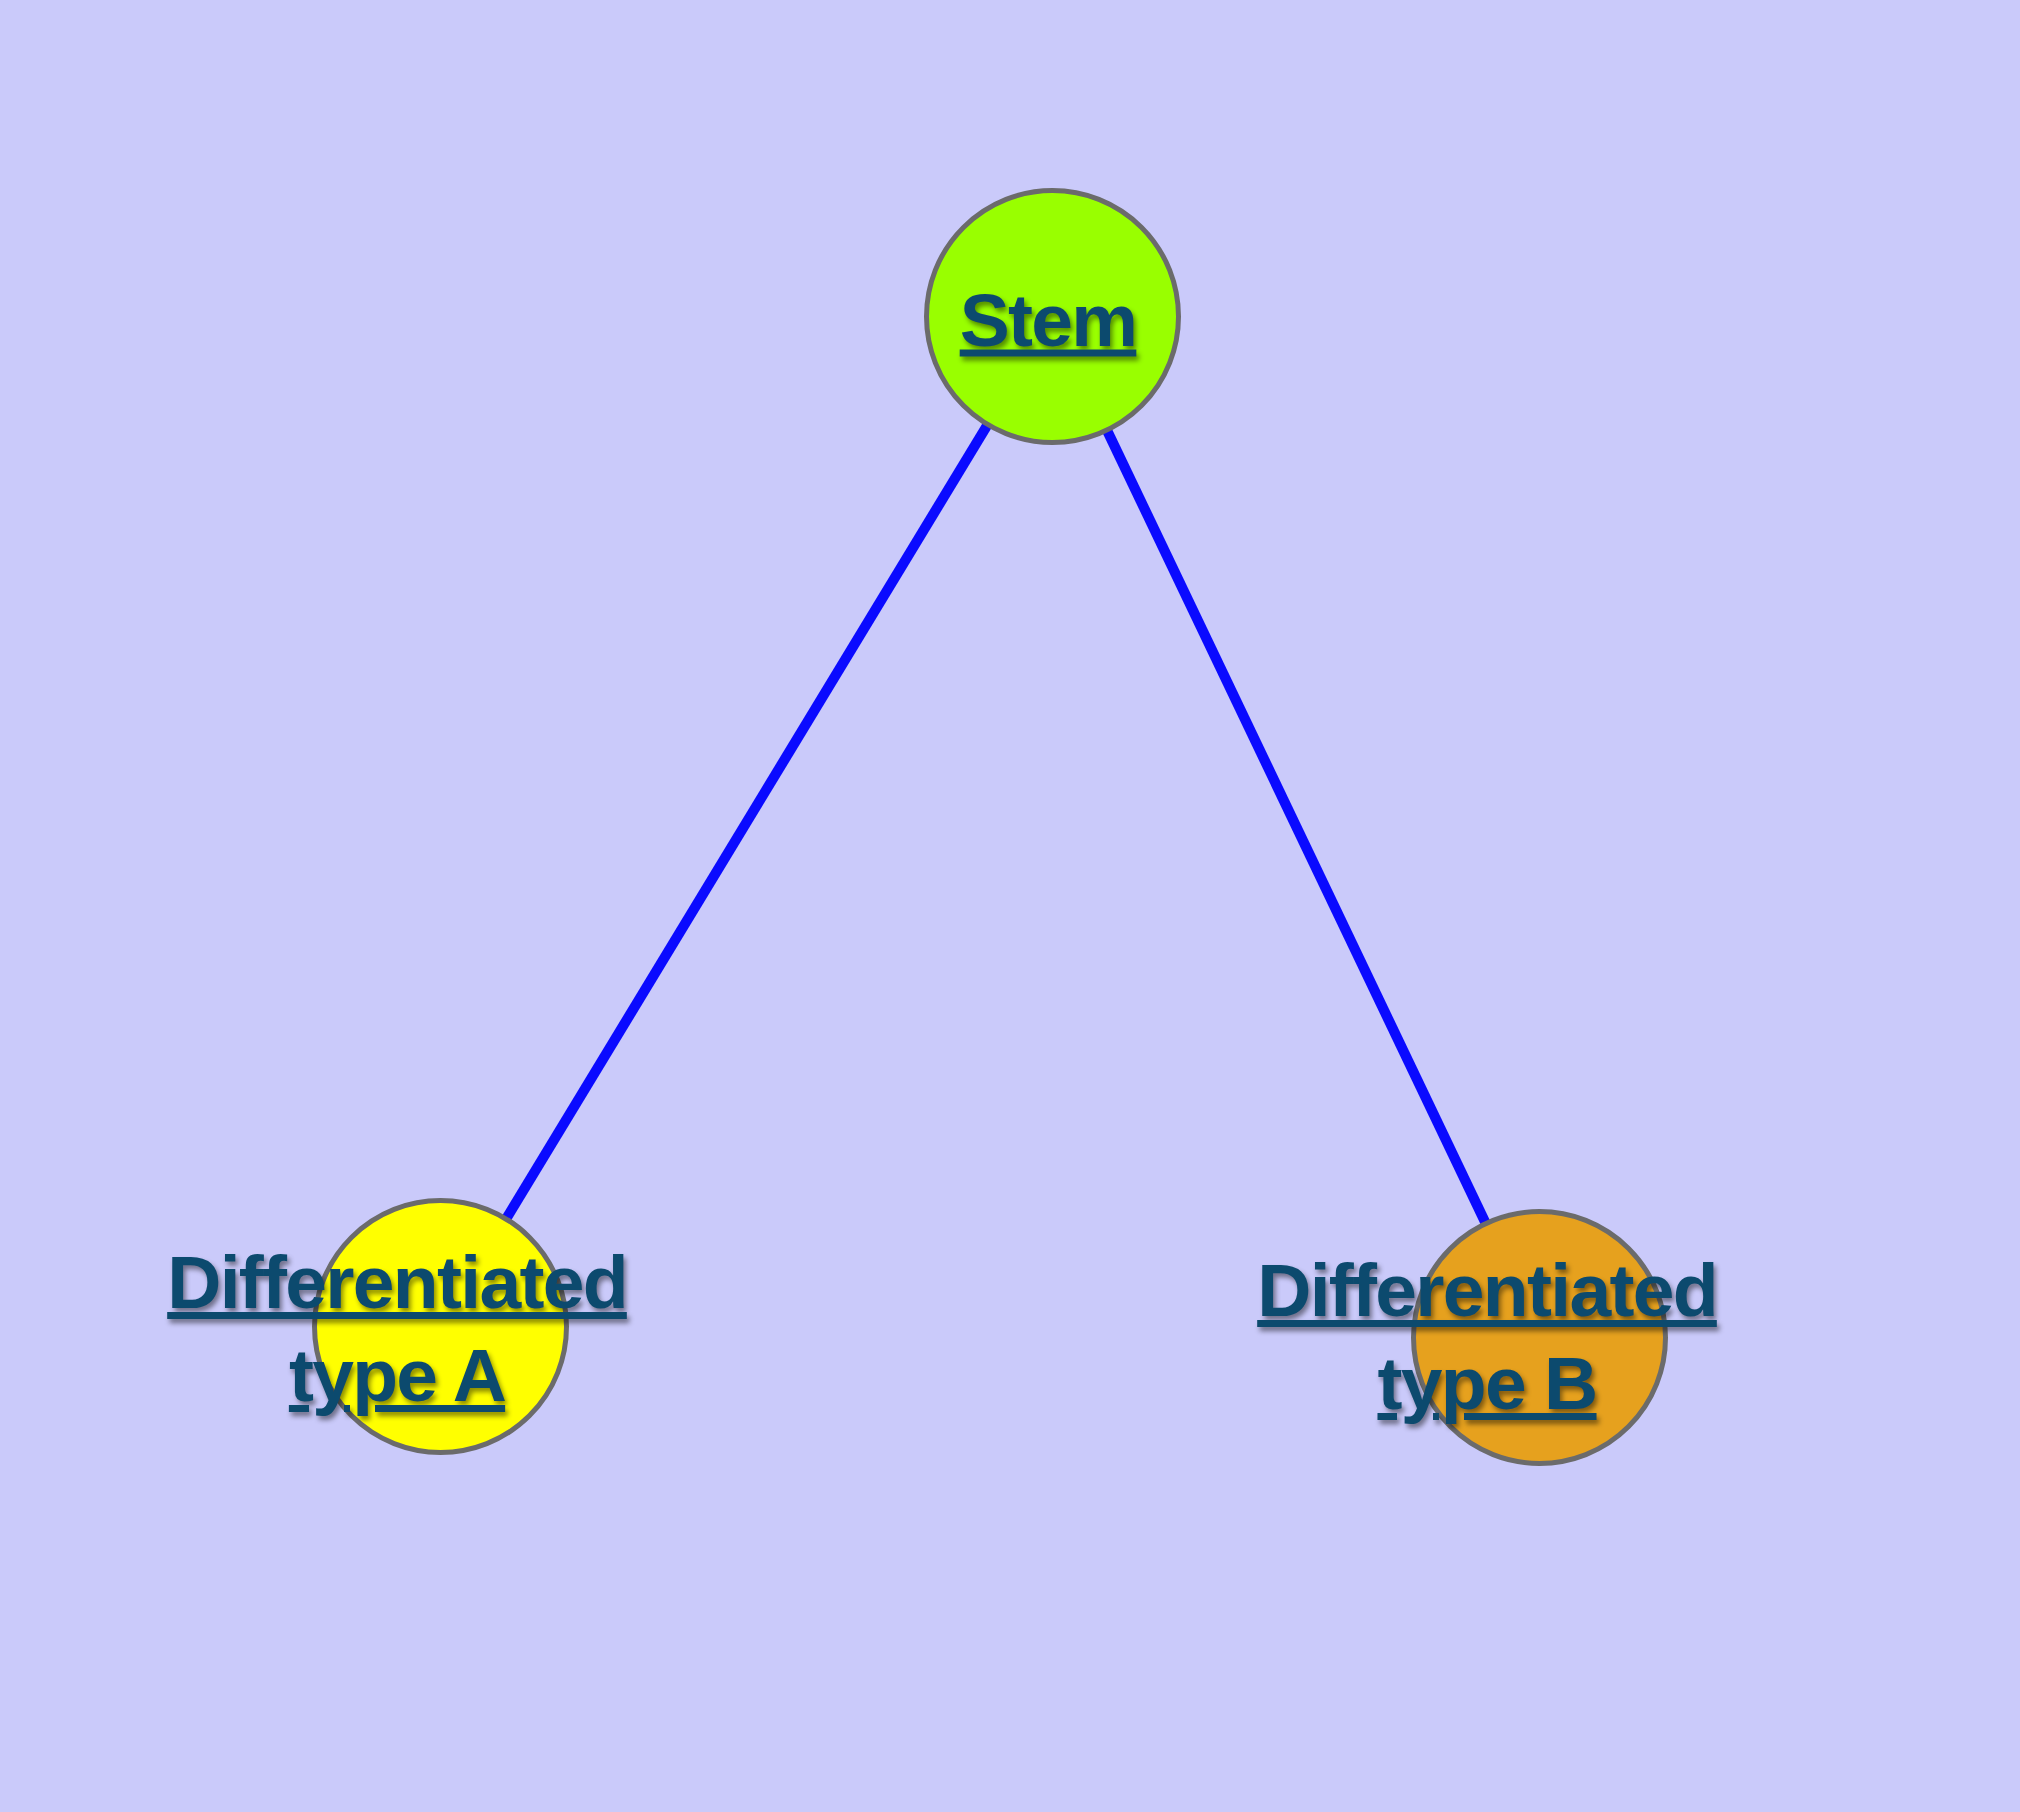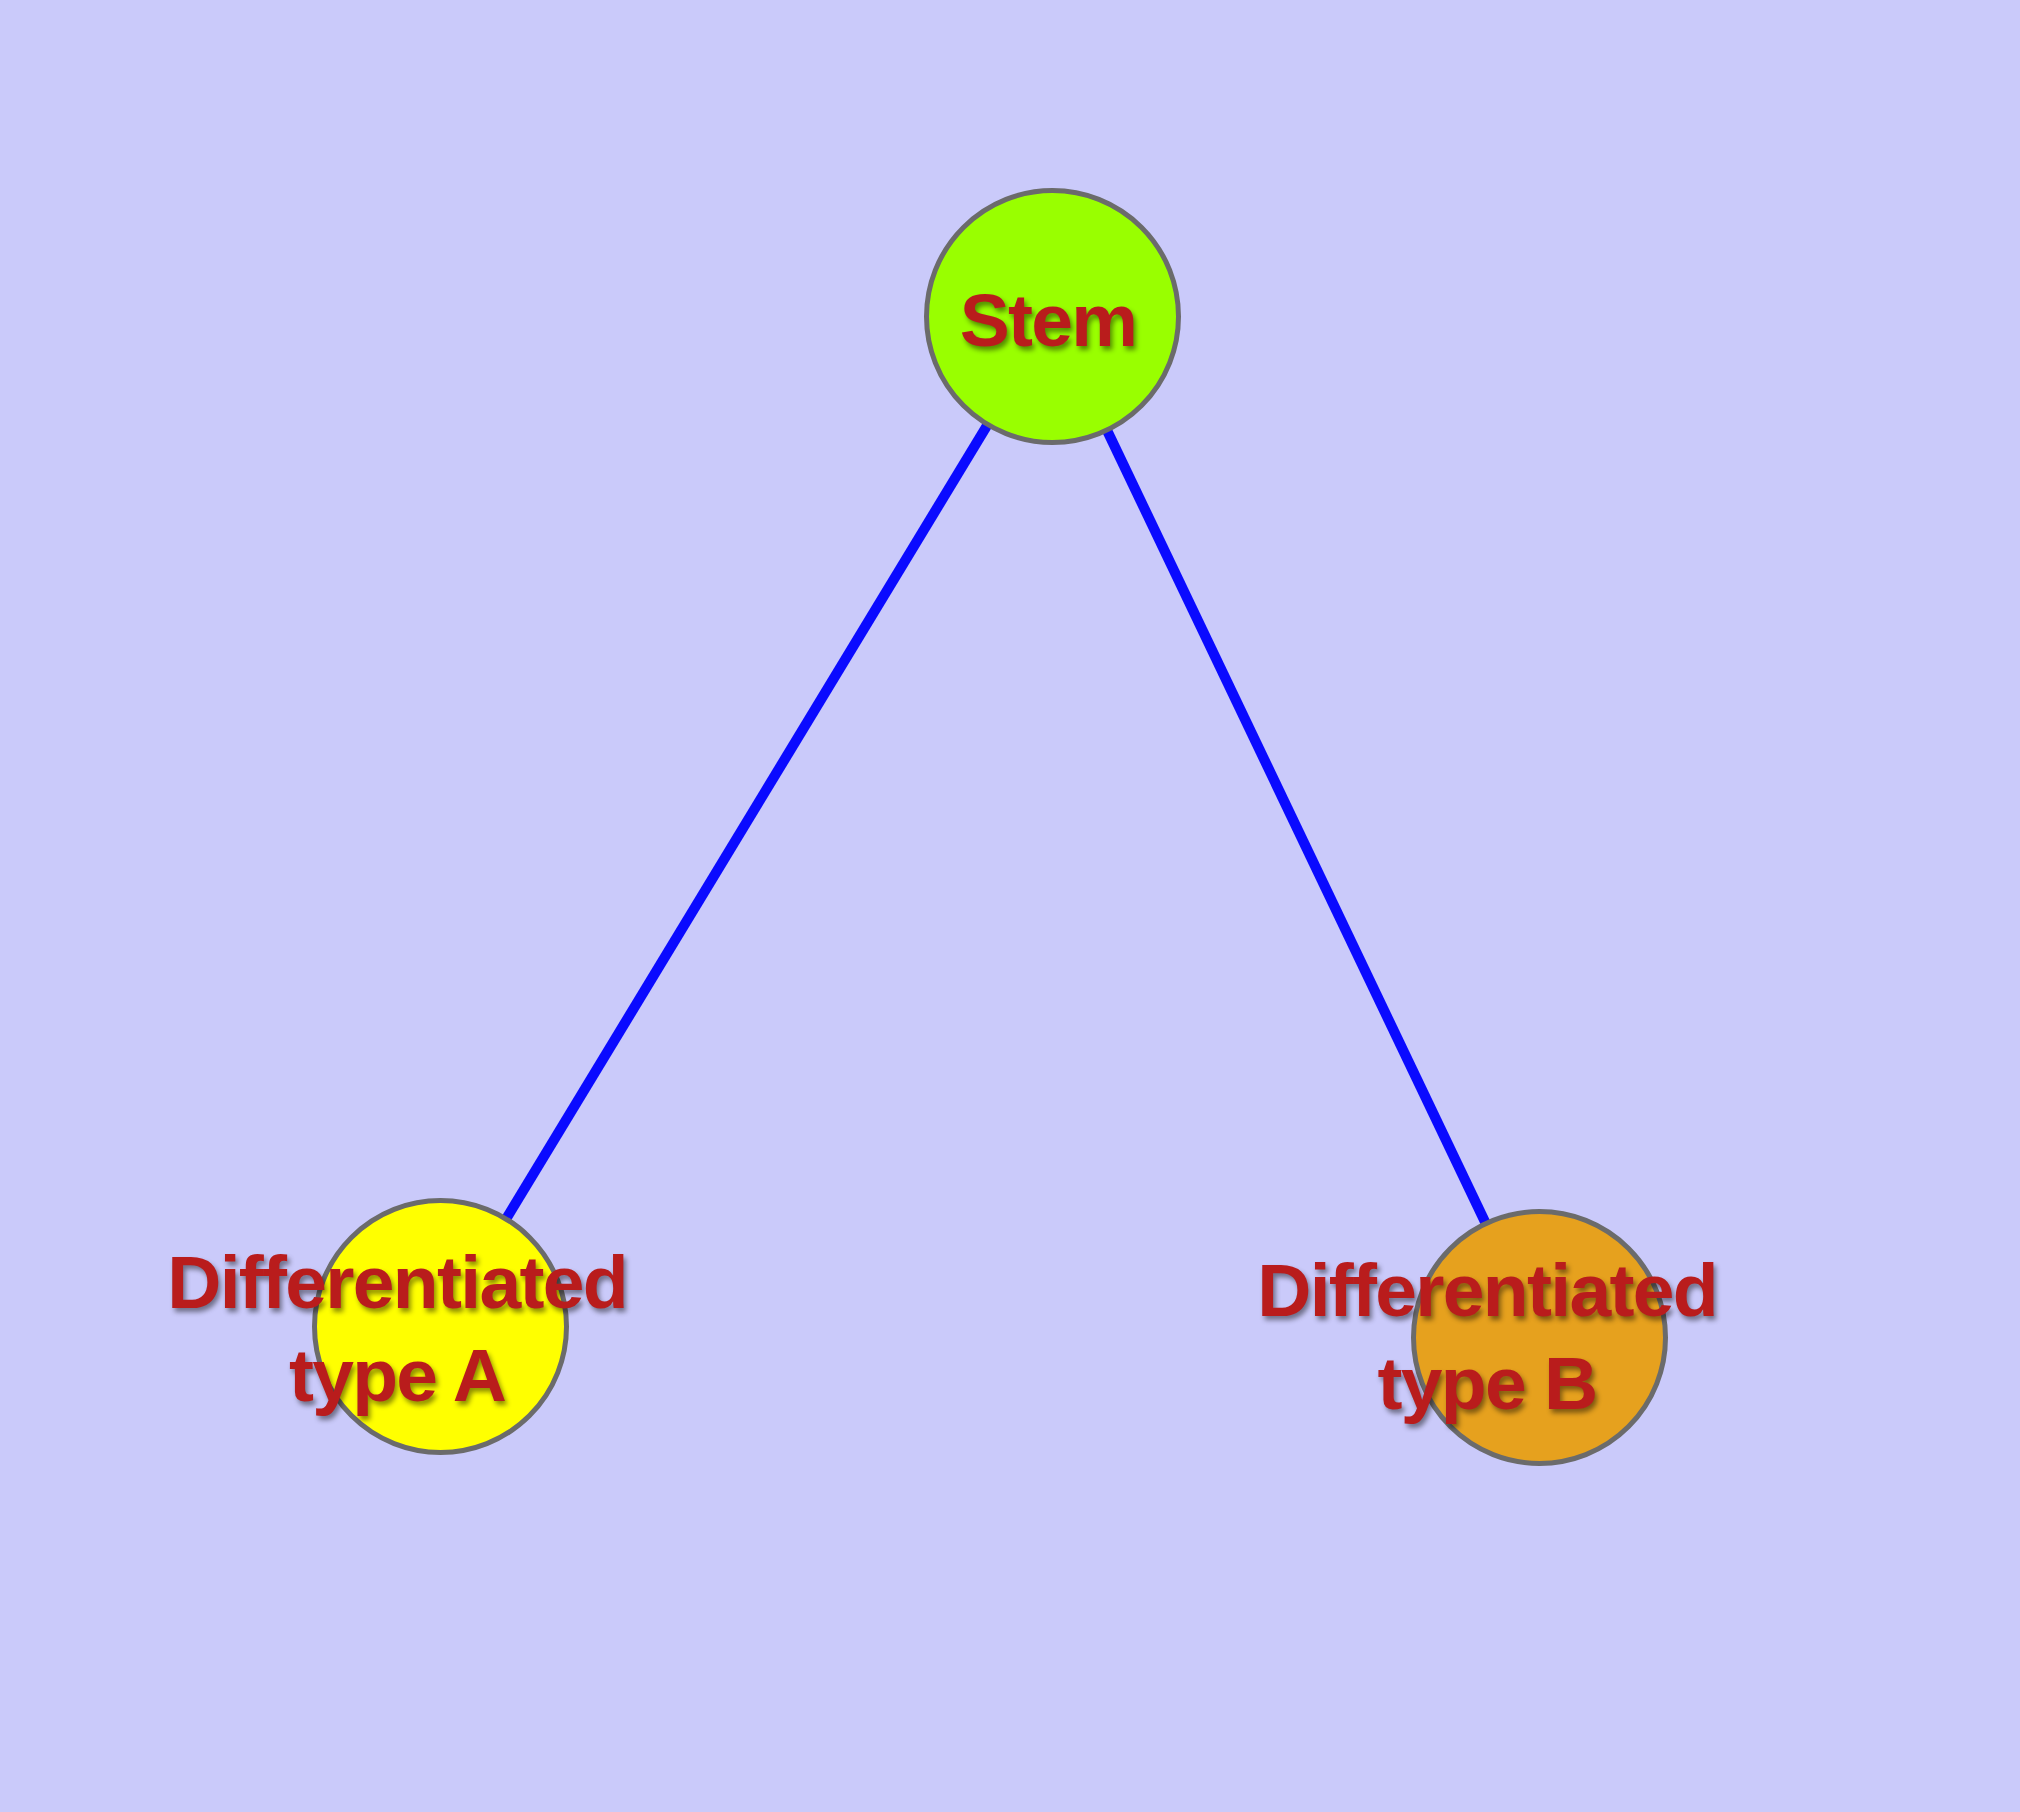--- a/index.html
+++ b/index.html
@@ -43,25 +43,26 @@
   .node-stem   { left: 924px; top: 188px;  }
   .node-type-a { left: 312px;  top: 1198px; }
   .node-type-b { left: 1411px; top: 1209px; }
   .node-label {
     position: absolute;
     transform: translate(-50%, -50%);
     font-size: 75px;
     font-weight: bold;
     line-height: 93px;
     letter-spacing: -1.7px;
-    color: #b91c1c;
+    color: #0c4a6e;
     text-align: center;
     white-space: pre-line;
     text-shadow: 2.5px 4.2px 5.1px rgba(0, 0, 0, 0.45);
     pointer-events: none;
+    text-decoration: underline;
   }
   .label-stem   { left: 1048px; top: 320px;  }
   .label-type-a { left: 397px;  top: 1329px; }
   .label-type-b { left: 1487px; top: 1337px; }
 </style>
 </head>
 <body>
 
 <div class="stage">
 

